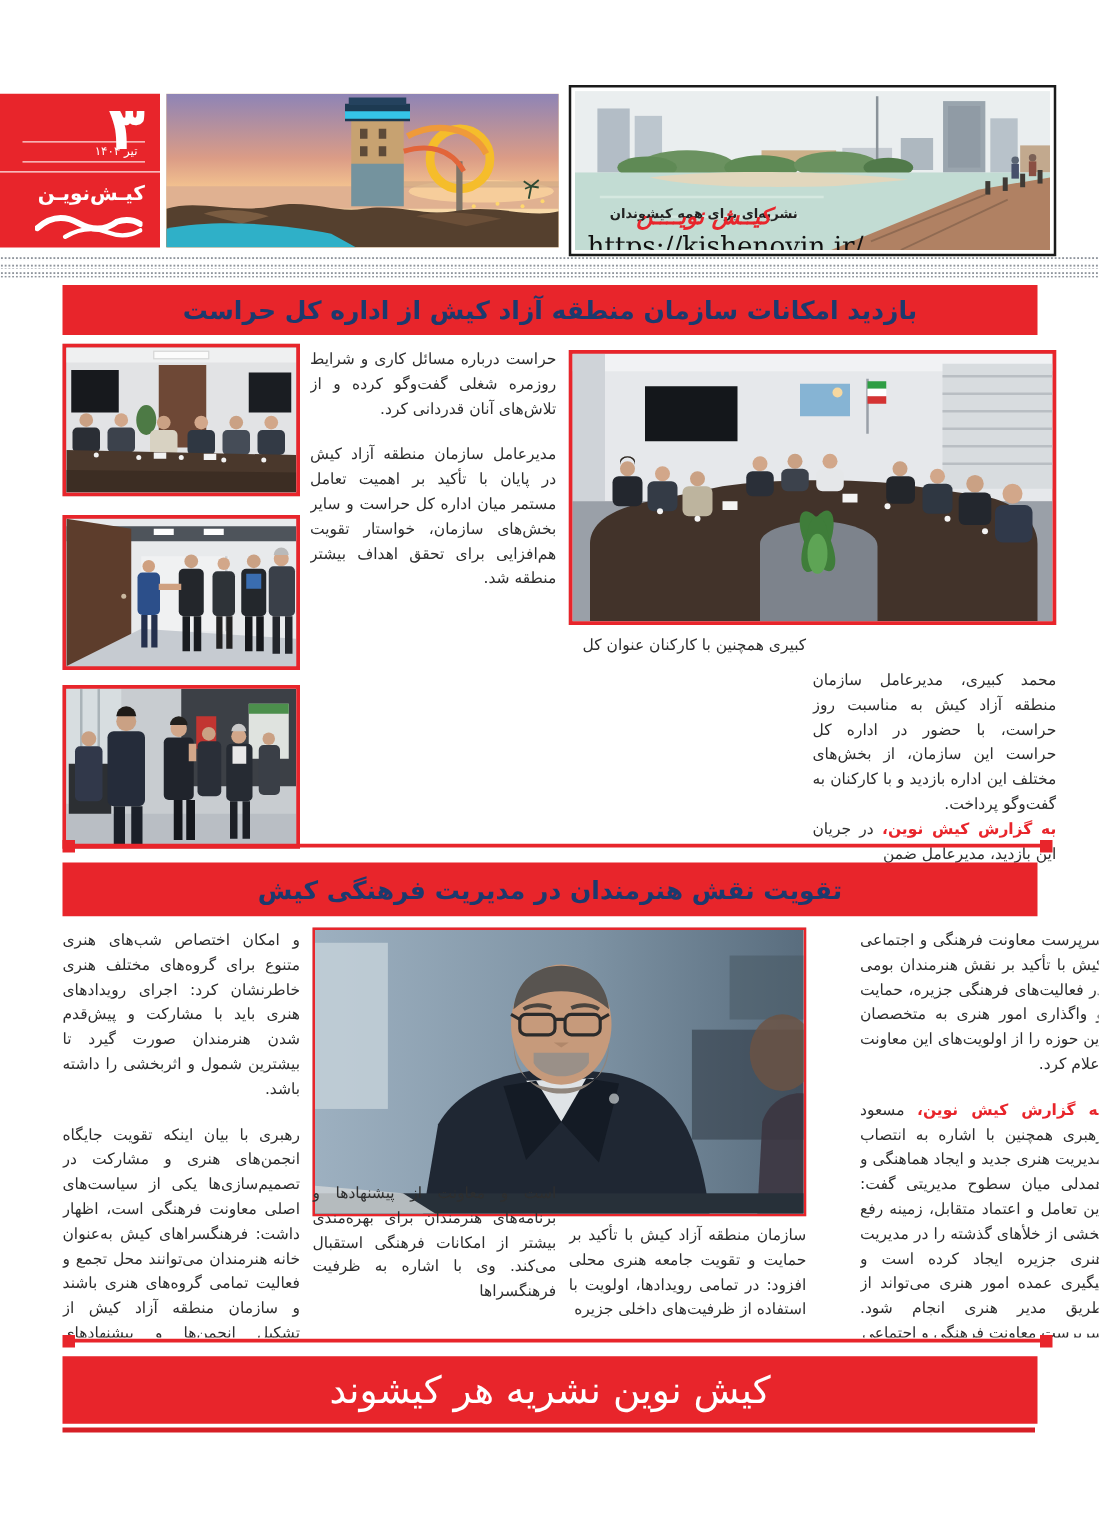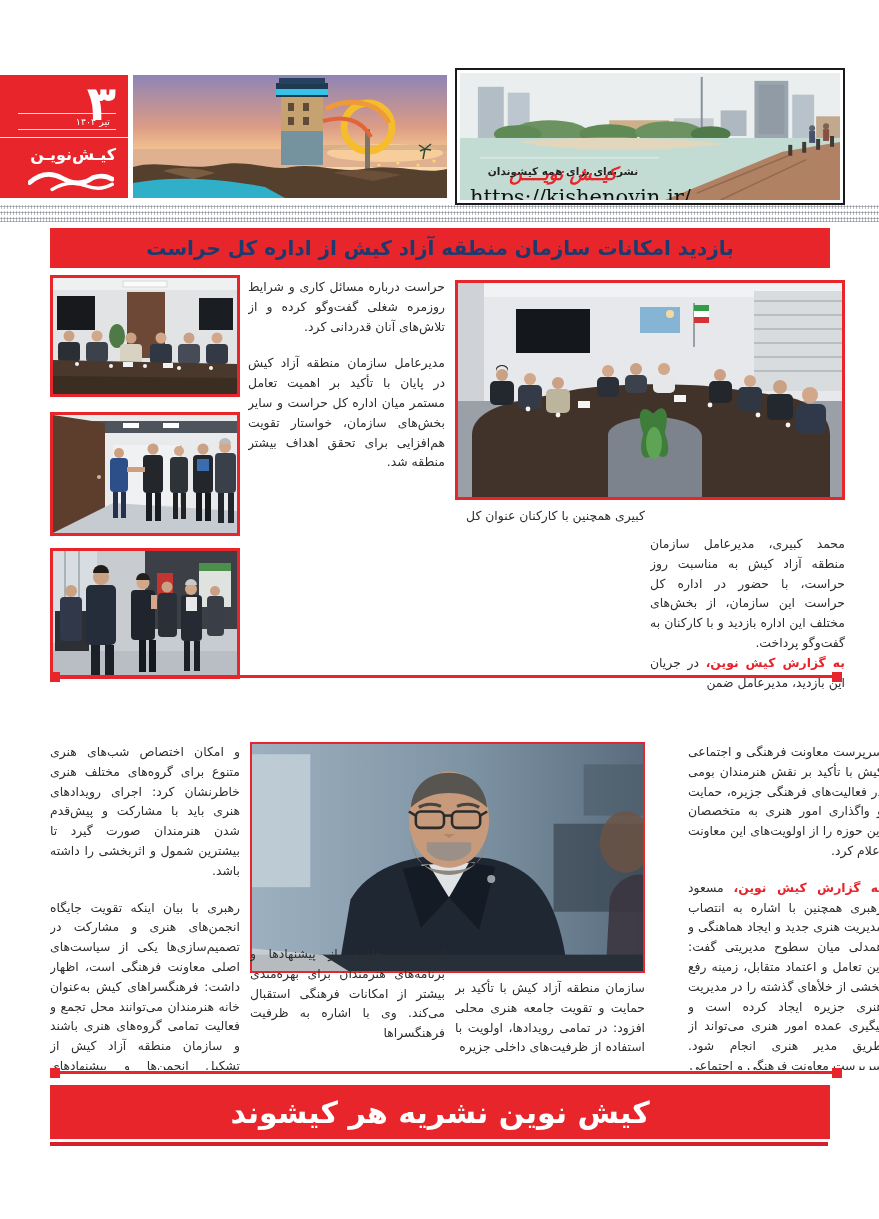--- a/index.html
+++ b/index.html
@@ -69,21 +69,21 @@
   
   .sep{left:50px;width:792px;height:10px;}
   .sep .line{position:absolute;left:4px;right:4px;top:3px;height:3px;background:#e8252b;}
   .sep .sq{position:absolute;top:0;width:10px;height:10px;background:#e8252b;}
   .sq.l{left:0;} .sq.r{right:0;}
   .sep1{top:672px;} .sep2{top:1068px;}
 
   
   .banner{left:50px;top:1085px;width:780px;height:54px;background:#e8252b;
           display:flex;align-items:center;justify-content:center;}
-  .banner span{color:#fff;font-weight:700;font-size:30px;direction:rtl;}
+  .banner span{color:#fff;font-weight:400;font-size:30px;direction:rtl;}
   .bottomrule{left:50px;top:1142px;width:778px;height:4px;background:#d61f26;}
 </style>
 </head>
 <body>
 
 <div class="page">
 
   <div class="abs flagbox">
     <div class="pagenum">۳</div>
     <div class="daterow">تیر ۱۴۰۴</div>
@@ -377,20 +377,23 @@
     <p>حراست درباره مسائل کاری و شرایط روزمره شغلی گفت‌وگو کرده و از تلاش‌های آنان قدردانی کرد.</p>
     <p>مدیرعامل سازمان منطقه آزاد کیش در پایان با تأکید بر اهمیت تعامل مستمر میان اداره کل حراست و سایر بخش‌های سازمان، خواستار تقویت هم‌افزایی برای تحقق اهداف بیشتر منطقه شد.</p>
   </div>
 
   <div class="abs sep sep1">
     <span class="sq l"></span>
     <span class="line"></span>
     <span class="sq r"></span>
   </div>
 
+  <div class="abs bar bar2">
+    <span>تقویت نقش هنرمندان در مدیریت فرهنگی کیش</span>
+  </div>
 
   <div class="abs rframe portrait">
     <svg viewBox="0 0 389 222" preserveAspectRatio="none">
       <defs>
         <linearGradient id="portBG" x1="0" y1="0" x2="1" y2="0">
           <stop offset="0" stop-color="#9db0c0"></stop>
             <stop offset="0.55" stop-color="#7e93a4"></stop>
             <stop offset="1" stop-color="#596d7e"></stop>
         </linearGradient>
       </defs>

